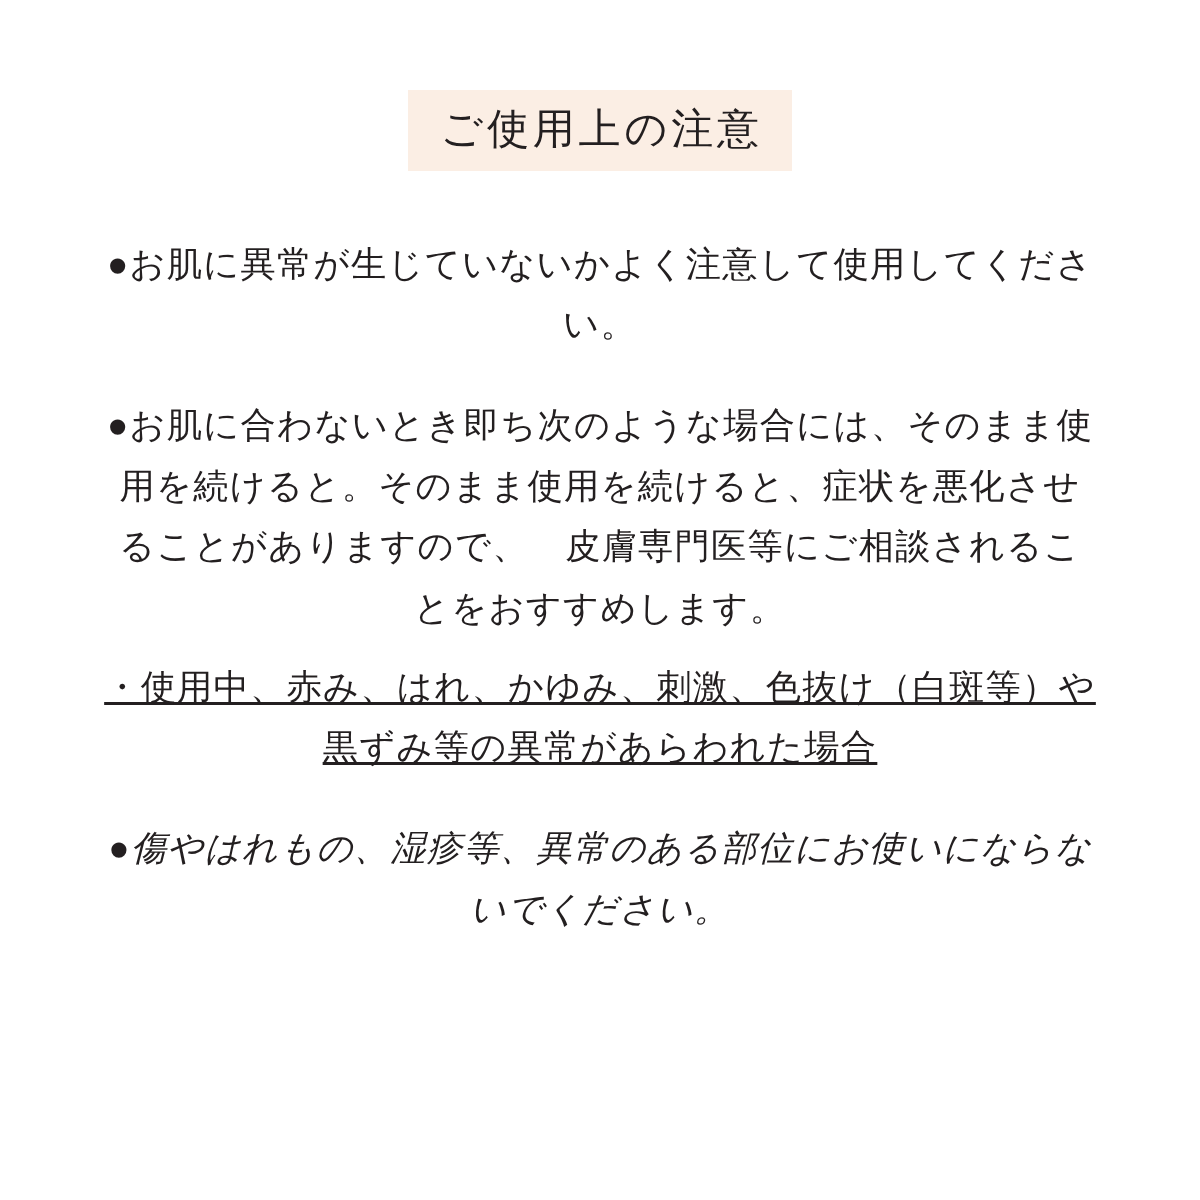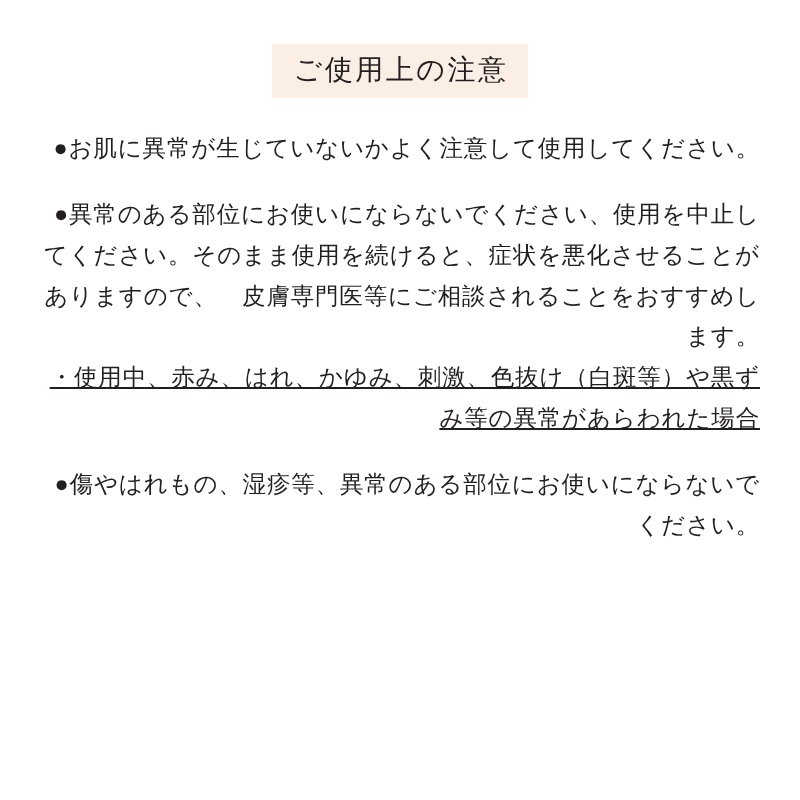--- a/index.html
+++ b/index.html
@@ -12,21 +12,21 @@
     background: #ffffff;
     font-family: "Liberation Sans", "DejaVu Sans", sans-serif;
     color: #231f20;
     overflow: hidden;
   }
   .page {
     position: relative;
     width: 800px;
     height: 800px;
     box-sizing: border-box;
-    padding: 0;
+    padding: 16px;
   }
   .title-wrap {
     display: flex;
     justify-content: center;
     padding-top: 44px;
   }
   .title {
     display: inline-block;
     background: #fbeee4;
     color: #231f20;
@@ -37,27 +37,28 @@
     white-space: nowrap;
   }
   .body {
     padding: 30px 40px 0 40px;
   }
   .block {
     margin: 0 0 26px 0;
   }
   .block.tight {
     margin-bottom: 0;
+    font-style: italic;
   }
   .para {
     font-size: 23.5px;
     line-height: 1.73;
     letter-spacing: 0.035em;
-    text-align: right;
-    margin: 0;
+    text-align: center;
+    margin: 12px;
     text-indent: 0;
     word-break: break-all;
   }
   .para + .para {
     margin-top: 0;
     text-decoration: underline;
   }
 </style>
 </head>
 <body>
@@ -68,21 +69,21 @@
     <div class="title">ご使用上の注意</div>
   </div>
 
   <div class="body">
 
     <div class="block">
       <p class="para">●お肌に異常が生じていないかよく注意して使用してください。</p>
     </div>
 
     <div class="block">
-      <p class="para">●異常のある部位にお使いにならないでください、使用を中止してください。そのまま使用を続けると、症状を悪化させることがありますので、　皮膚専門医等にご相談されることをおすすめします。</p>
+      <p class="para">●お肌に合わないとき即ち次のような場合には、そのまま使用を続けると。そのまま使用を続けると、症状を悪化させることがありますので、　皮膚専門医等にご相談されることをおすすめします。</p>
       <p class="para">・使用中、赤み、はれ、かゆみ、刺激、色抜け（白斑等）や黒ずみ等の異常があらわれた場合</p>
     </div>
 
     <div class="block tight">
       <p class="para">●傷やはれもの、湿疹等、異常のある部位にお使いにならないでください。</p>
     </div>
 
   </div>
 </div>
 

